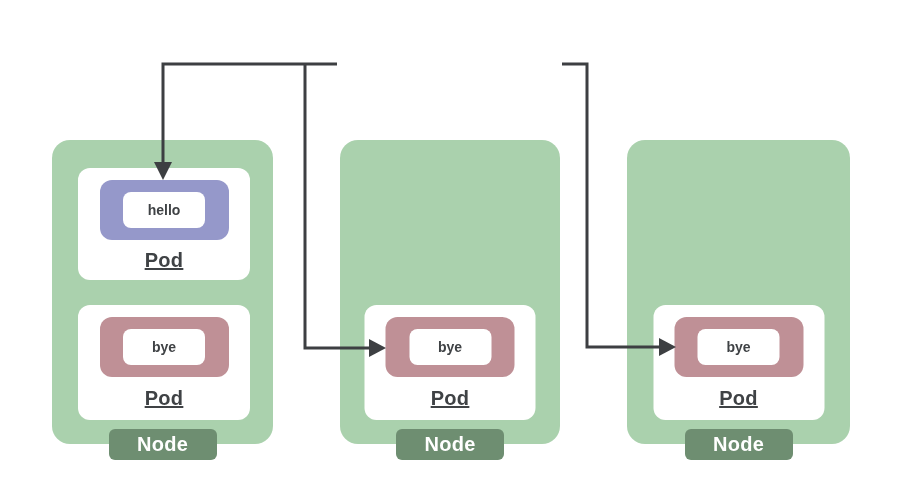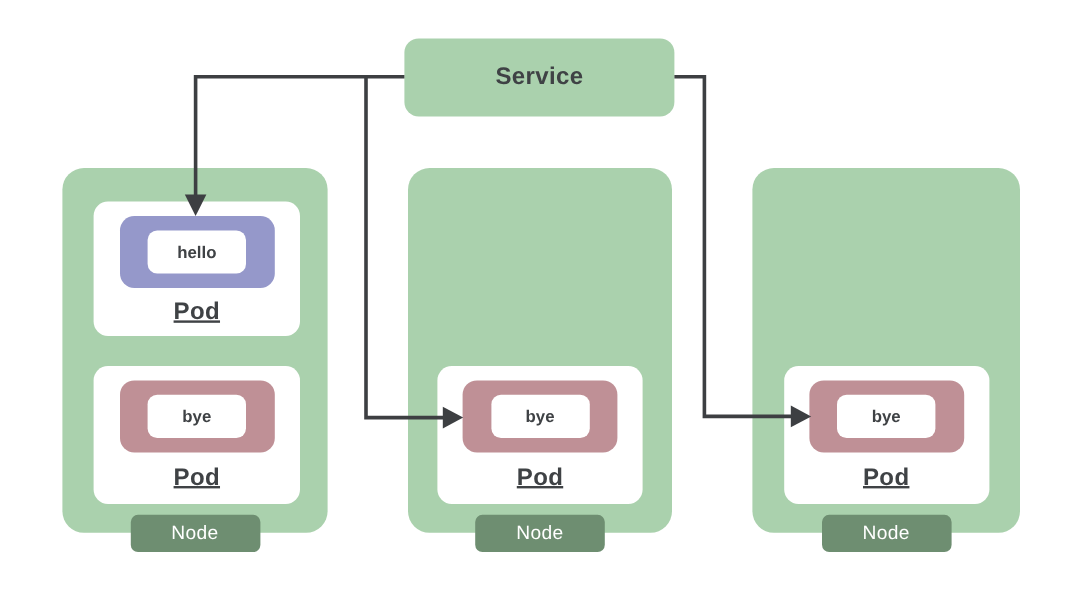--- a/index.html
+++ b/index.html
@@ -43,21 +43,21 @@
   .node-2{left:340px;width:220px;}
   .node-3{left:627px;width:223px;}
   .node-badge{
     position:absolute;left:50%;bottom:-16px;transform:translateX(-50%);
     width:108px;height:31px;border-radius:6px;
     background:var(--green-dark);
     display:flex;align-items:center;justify-content:center;
     z-index:3;
   }
   .node-badge-label{
-    font-size:16px;font-weight:400;color:#ffffff;letter-spacing:.3px;
+    font-size:20px;font-weight:700;color:#ffffff;letter-spacing:.3px;
   }
   
   .pod{
     position:absolute;background:var(--box-bg);border-radius:12px;
     display:flex;flex-direction:column;align-items:center;
     padding-top:12px;
   }
   .pod-top{left:26px;top:28px;width:172px;height:112px;}
   .pod-bottom{left:50%;transform:translateX(-50%);top:165px;width:171px;height:115px;}
   .pod-label{
@@ -86,23 +86,20 @@
   #arrows path{
     fill:none;stroke:var(--line);stroke-width:3px;stroke-linejoin:miter;
   }
   #arrows polygon{fill:var(--line);stroke:none;}
 </style>
 </head>
 <body>
 
 <div id="canvas">
 
-  <div class="service">
-    <span class="service-label">Service</span>
-  </div>
 
   <div class="node node-1">
     <div class="pod pod-top">
       <div class="container-box" data-variant="purple">
         <div class="container-inner">
           <span class="container-label">hello</span>
         </div>
       </div>
       <div class="pod-label">Pod</div>
     </div>

